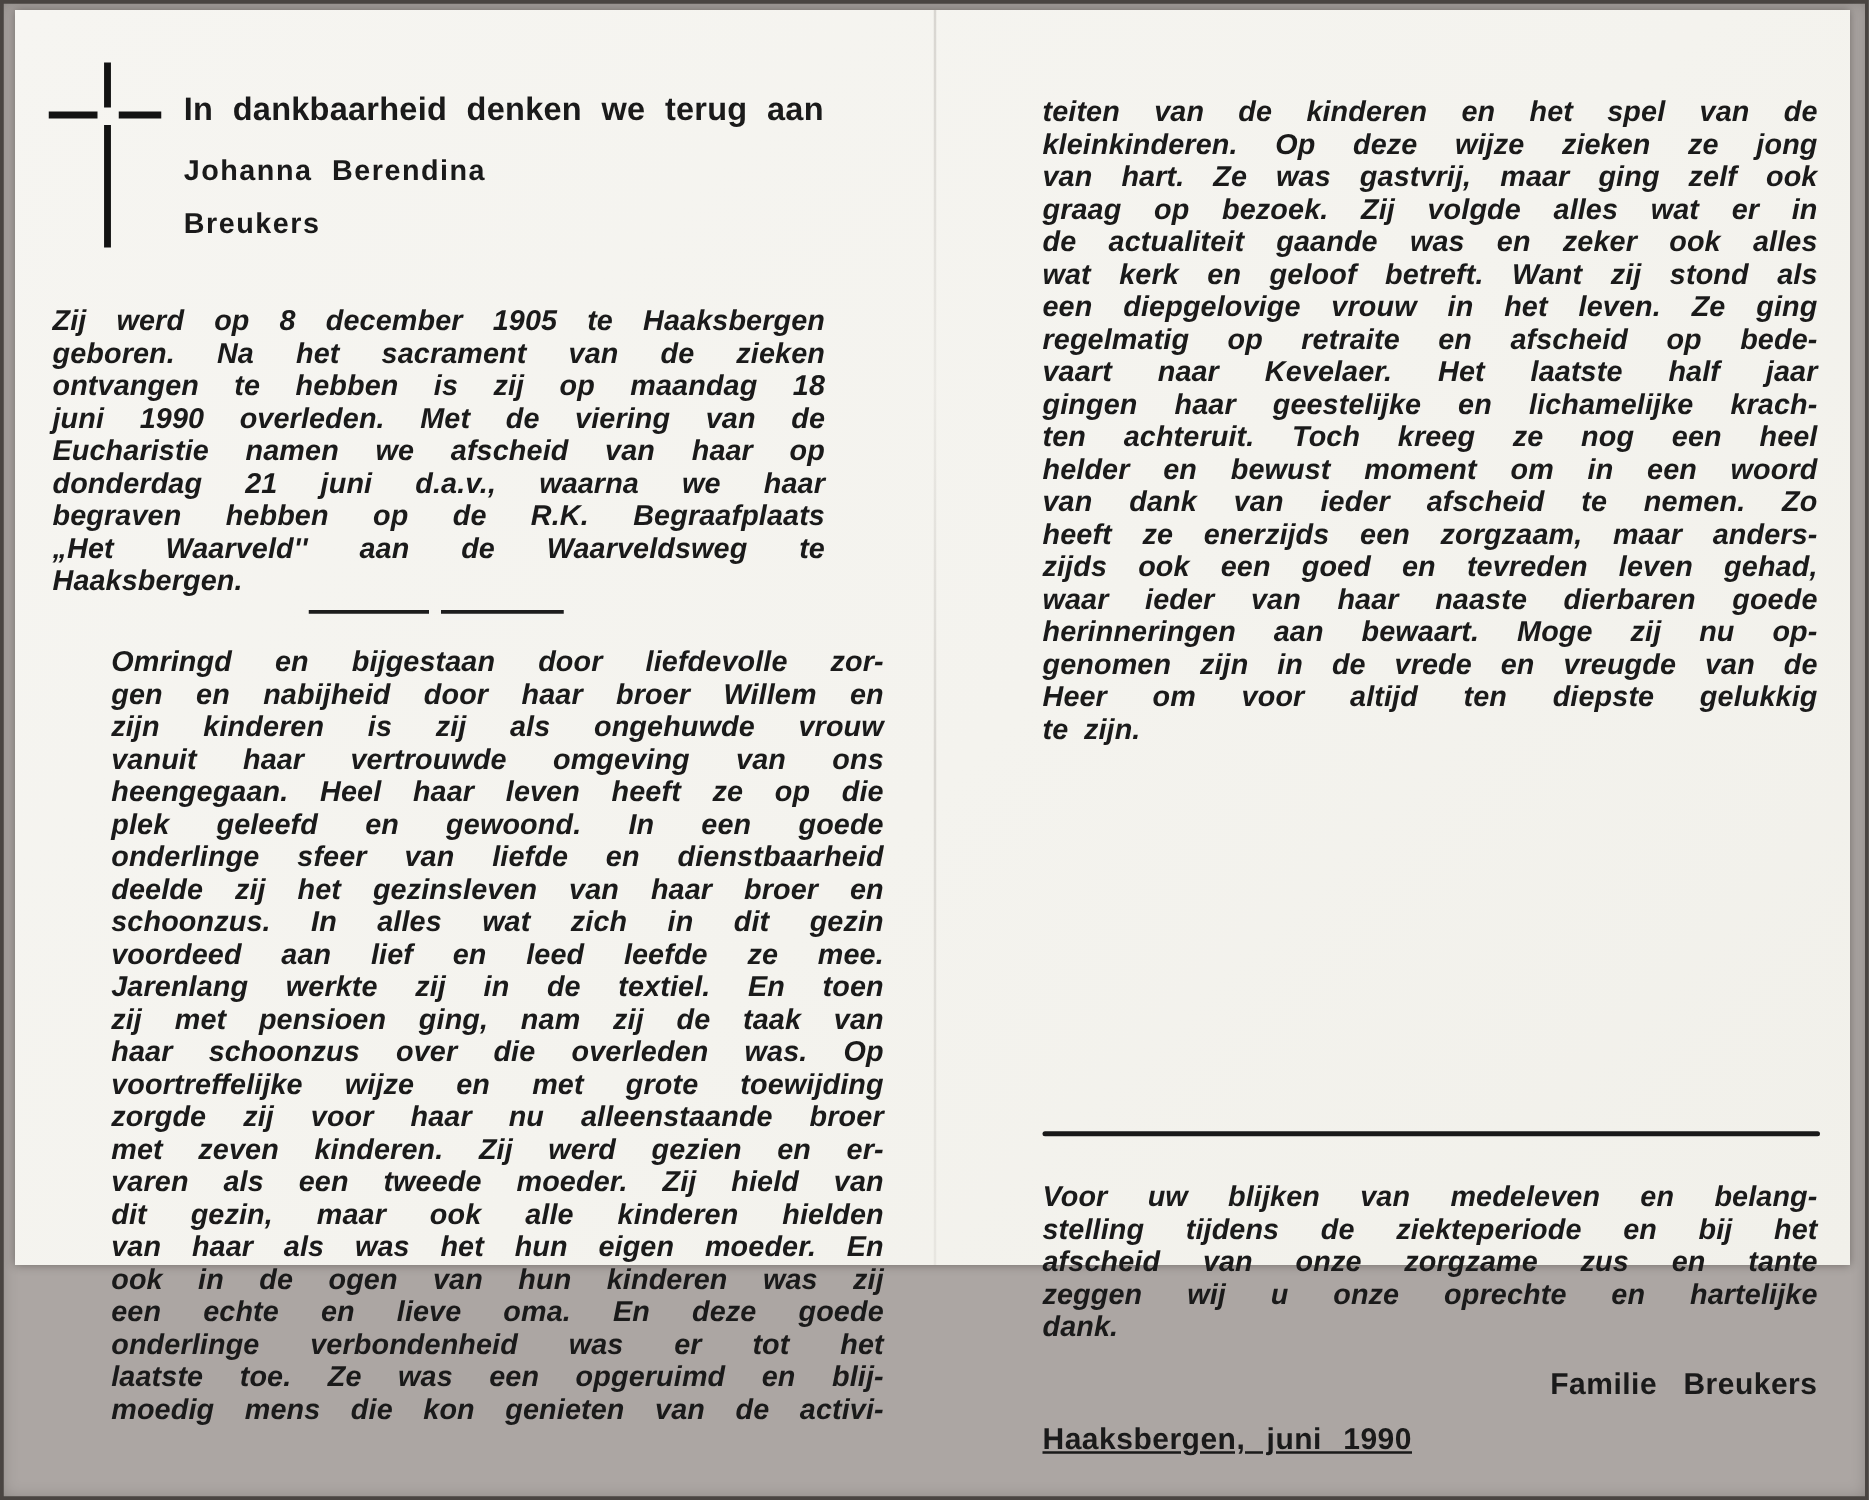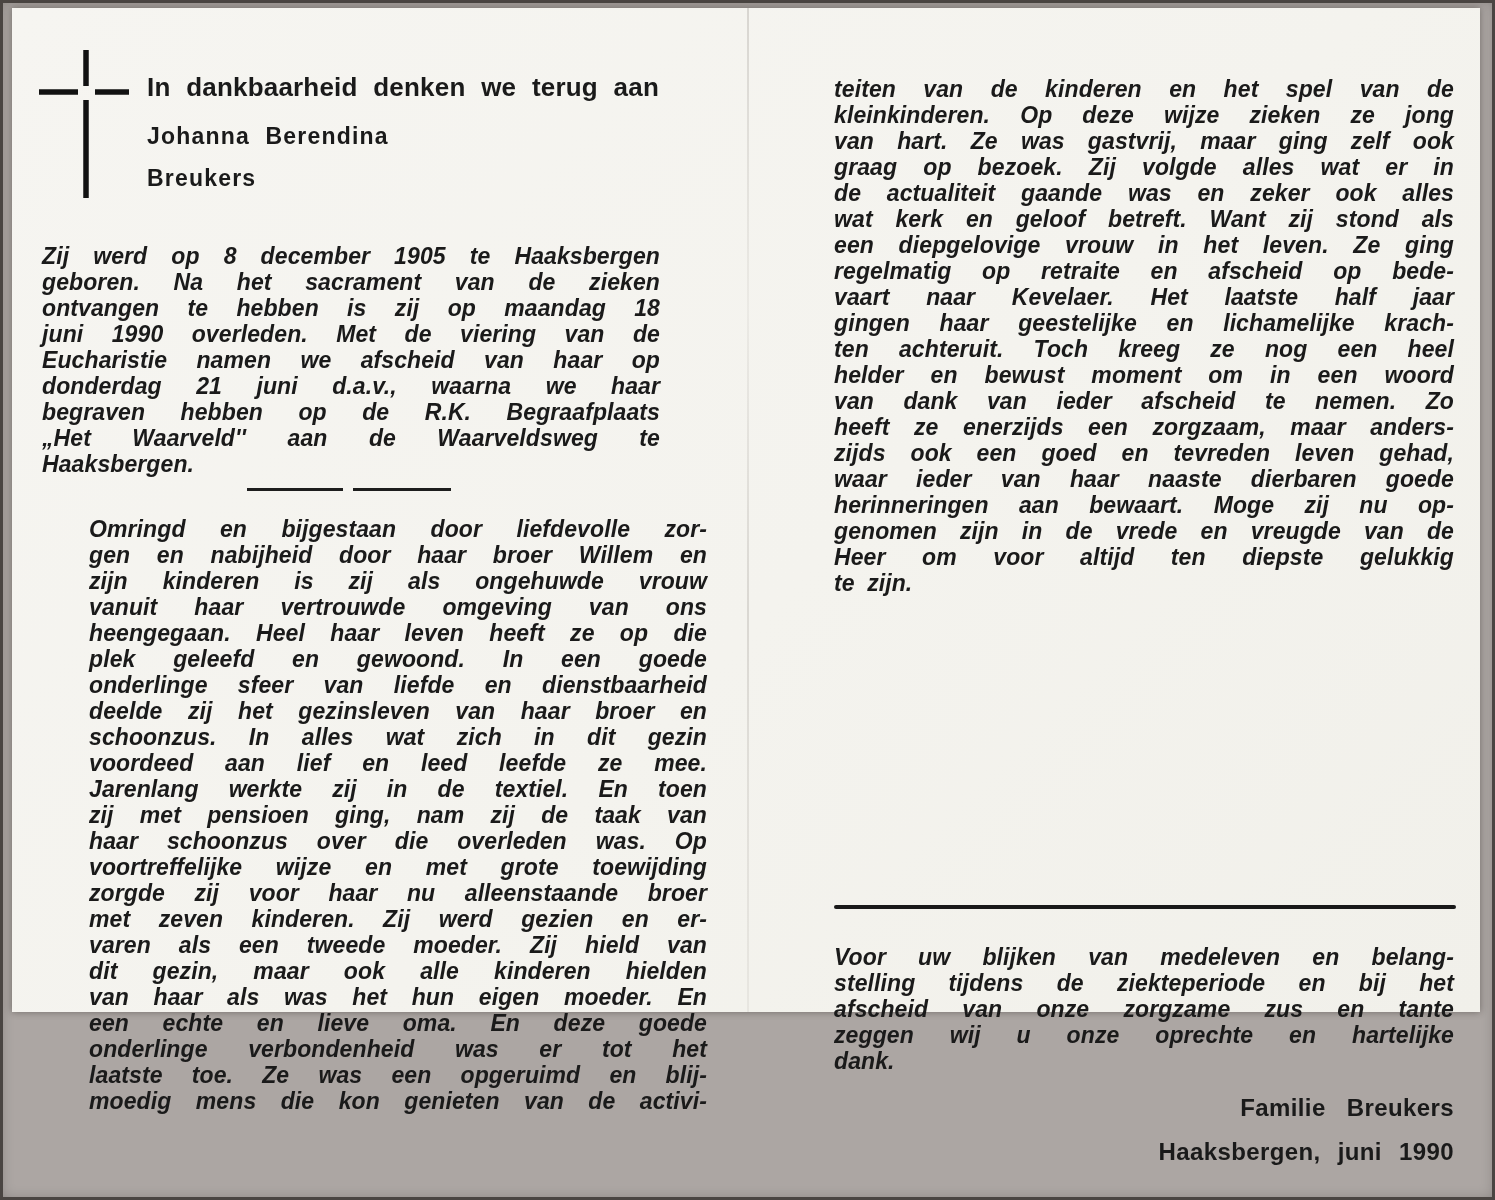--- a/index.html
+++ b/index.html
@@ -80,22 +80,22 @@
   }
   .signature {
     position: absolute;
     left: 822px; top: 1086px; width: 620px;
     font-size: 24px; text-align: right;
     word-spacing: 14px; letter-spacing: .4px;
   }
   .dateline {
     position: absolute;
     left: 822px; top: 1130px; width: 620px;
-    font-size: 24px; text-align: right;
-    word-spacing: 10px; letter-spacing: .4px;
+    font-size: 24px; text-align: left;
+    word-spacing: 10px; letter-spacing: .4px; text-decoration: underline;
   }
 </style>
 </head>
 <body>
 
 <div class="viewport">
   <div class="card">
 
     <div class="fold"></div>
 
@@ -142,20 +142,21 @@
         <div class="tline">voordeed aan lief en leed leefde ze mee.</div>
         <div class="tline">Jarenlang werkte zij in de textiel. En toen</div>
         <div class="tline">zij met pensioen ging, nam zij de taak van</div>
         <div class="tline">haar schoonzus over die overleden was. Op</div>
         <div class="tline">voortreffelijke wijze en met grote toewijding</div>
         <div class="tline">zorgde zij voor haar nu alleenstaande broer</div>
         <div class="tline">met zeven kinderen. Zij werd gezien en er-</div>
         <div class="tline">varen als een tweede moeder. Zij hield van</div>
         <div class="tline">dit gezin, maar ook alle kinderen hielden</div>
         <div class="tline">van haar als was het hun eigen moeder. En</div>
+        <div class="tline">ook in de ogen van hun kinderen was zij</div>
         <div class="tline">een echte en lieve oma. En deze goede</div>
         <div class="tline">onderlinge verbondenheid was er tot het</div>
         <div class="tline">laatste toe. Ze was een opgeruimd en blij-</div>
         <div class="tline">moedig mens die kon genieten van de activi-</div>
       </div>
 
     <div class="para p-right-1">
         <div class="tline">teiten van de kinderen en het spel van de</div>
         <div class="tline">kleinkinderen. Op deze wijze zieken ze jong</div>
         <div class="tline">van hart. Ze was gastvrij, maar ging zelf ook</div>

